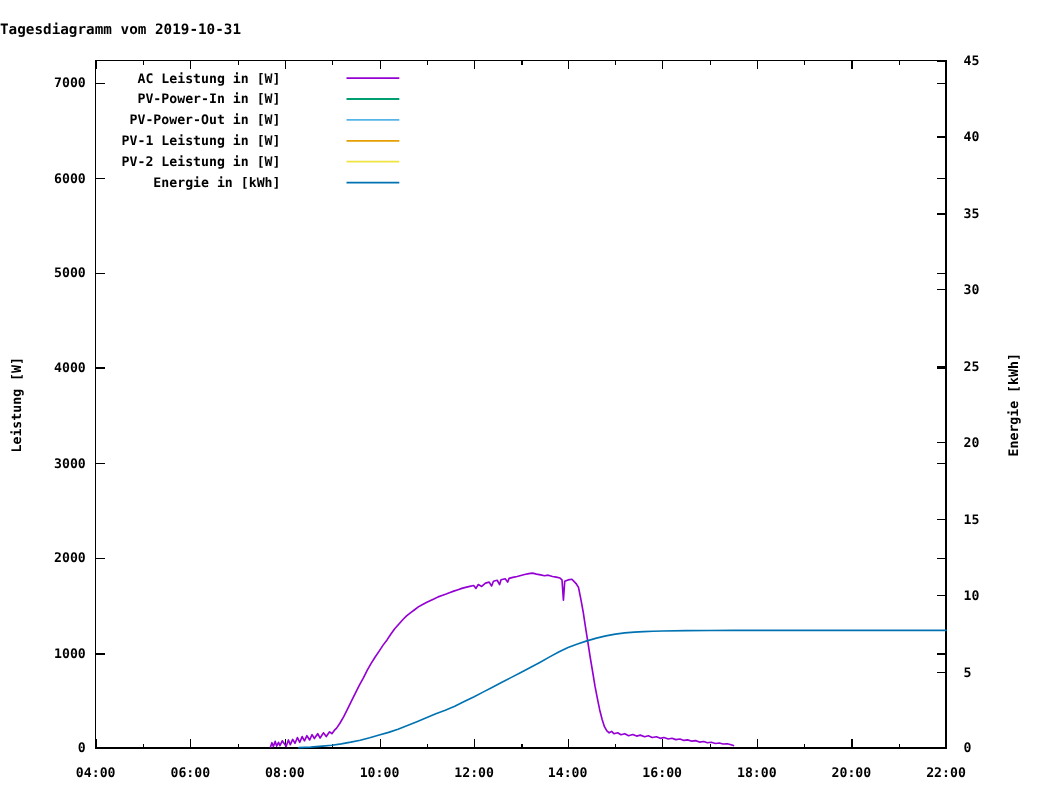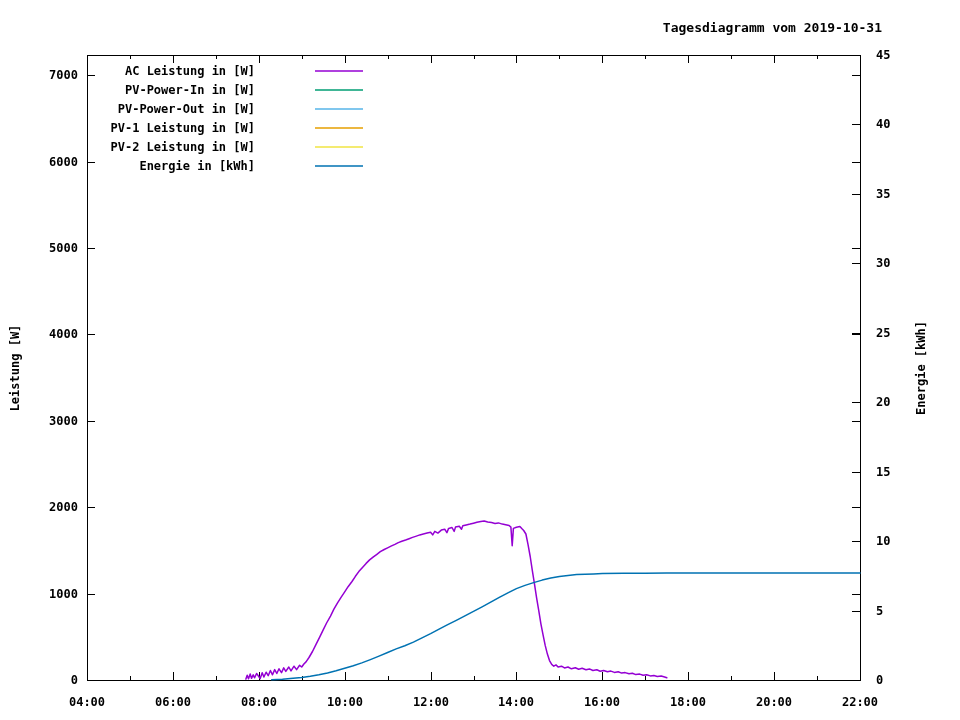--- a/index.html
+++ b/index.html
@@ -1,18 +1,18 @@
 <!DOCTYPE html>
 <html><head>
 <meta charset="utf-8">
 <style>
   html,body{margin:0;padding:0;background:#fff;}
   .stage{position:relative;width:960px;height:720px;background:#fff;overflow:hidden;
          font-family:"DejaVu Sans Mono","Liberation Mono",monospace;}
-  .chart-title{position:absolute;left:16px;top:20px;width:866px;text-align:right;
+  .chart-title{position:absolute;left:0;top:20px;width:866px;text-align:left;
                font:bold 13px "DejaVu Sans Mono",monospace;color:#000;}
   .ylabel{position:absolute;white-space:nowrap;font:bold 12px "DejaVu Sans Mono",monospace;color:#000;}
   .ylabel.left{left:15px;top:368px;transform:translate(-50%,-50%) rotate(-90deg);}
   .ylabel.right{left:921px;top:368px;transform:translate(-50%,-50%) rotate(-90deg);}
   svg text.tk{font:bold 12px "DejaVu Sans Mono",monospace;fill:#000;}
   svg text.lg{font:bold 12px "DejaVu Sans Mono",monospace;fill:#000;}
 </style>
 </head>
 <body>
 

